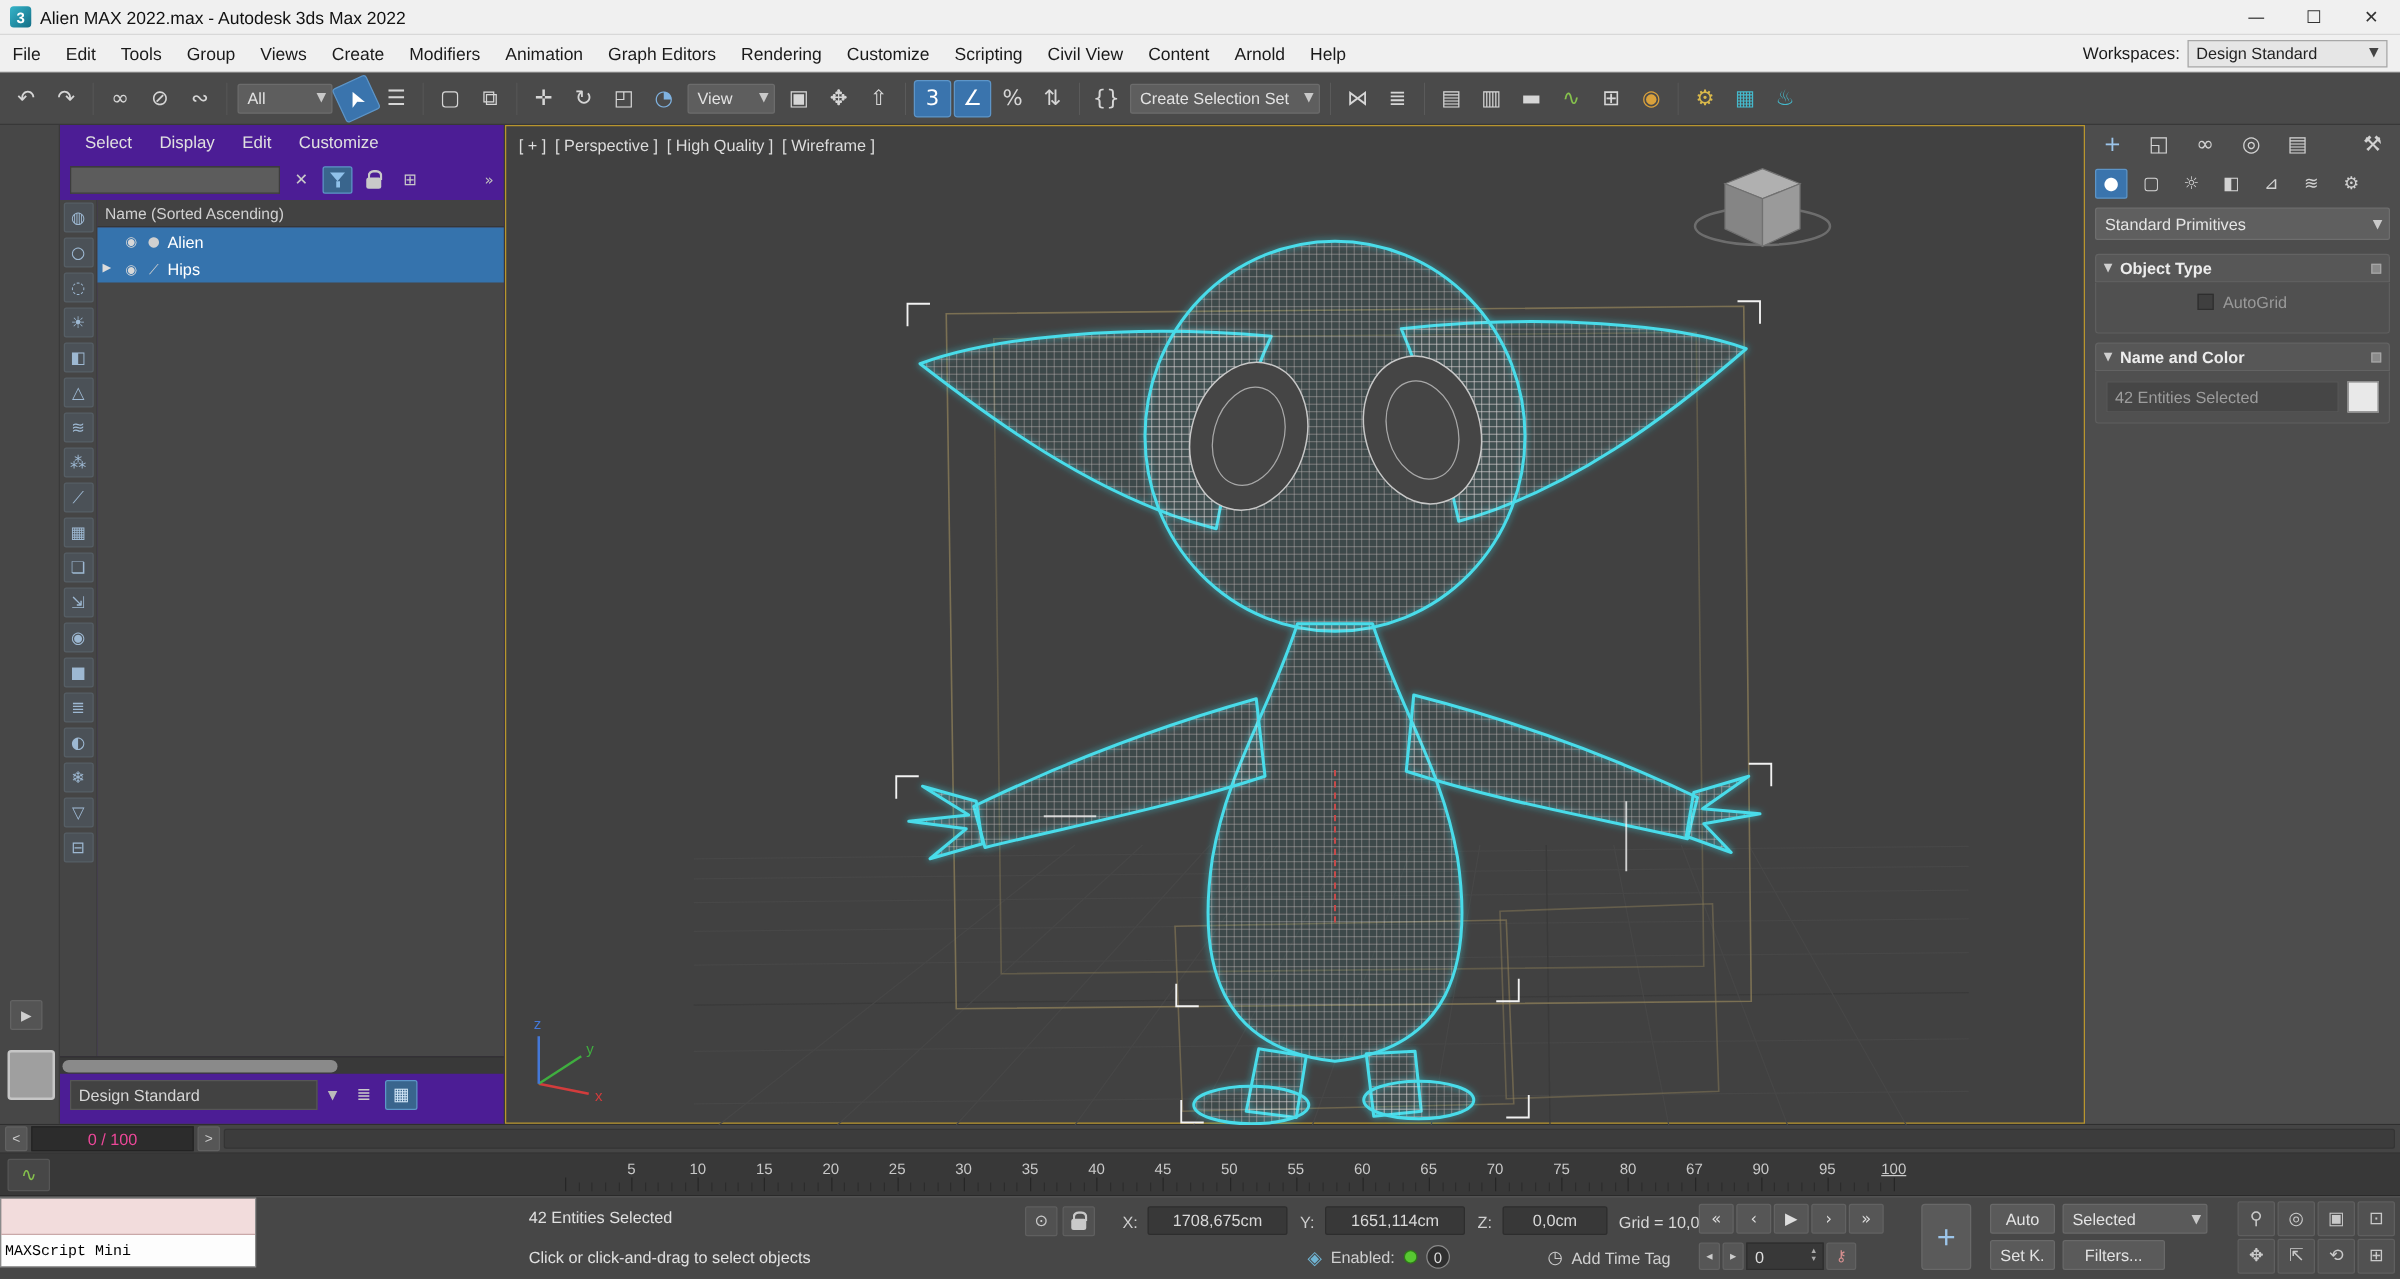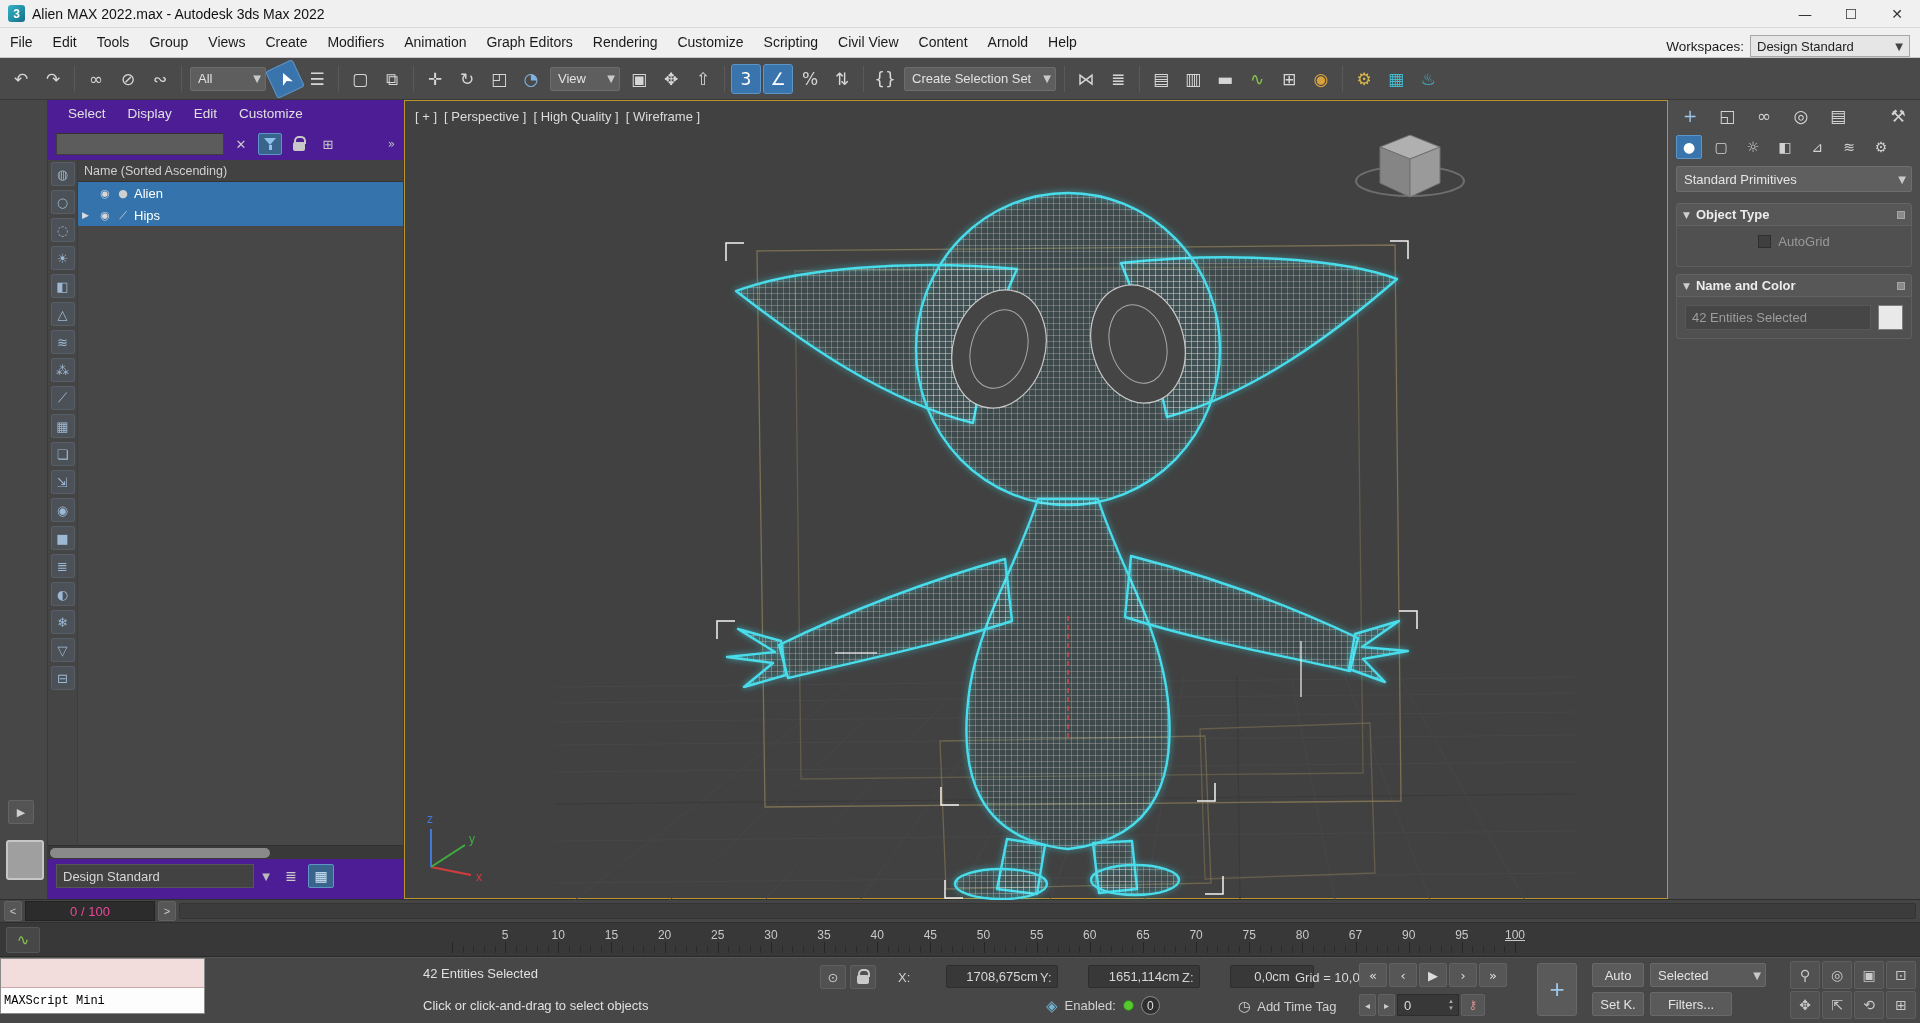--- a/index.html
+++ b/index.html
@@ -10,21 +10,21 @@
   
   #titlebar { height:28px; background:#f0f0f0; display:flex; align-items:center; border-bottom:1px solid #d8d8d8; }
   #app-logo { width:17px; height:17px; margin:0 7px 0 8px; border-radius:3px;
     background:linear-gradient(135deg,#35b4c9,#146e86); color:#fff; font-weight:bold; font-size:12px;
     display:flex; align-items:center; justify-content:center; }
   #win-title { color:#111; font-size:14px; }
   #win-controls { margin-left:auto; display:flex; height:100%; }
   .win-btn { width:46px; height:100%; display:flex; align-items:center; justify-content:center; color:#333; font-size:14px; }
 
   
-  #menubar { height:30px; background:#f0f0f0; display:flex; align-items:flex-end; border-bottom:1px solid #c9c9c9; }
+  #menubar { height:30px; background:#f0f0f0; display:flex; align-items:center; border-bottom:1px solid #c9c9c9; }
   .menu-item { padding:0 10px; color:#1a1a1a; font-size:14px; line-height:30px; cursor:default; }
   #workspaces { margin-left:auto; display:flex; align-items:center; gap:6px; padding-right:10px; }
   #workspaces .lbl { color:#1a1a1a; font-size:13.5px; }
   #workspace-field { width:160px; height:22px; background:#e6e6e6; border:1px solid #a7a7a7;
     display:flex; align-items:center; padding:0 6px; color:#222; font-size:13px; }
   #workspace-field .arr { margin-left:auto; font-size:10px; color:#444; }
 
   
   #toolbar { height:42px; background:#4a4a4a; border-bottom:1px solid #383838; display:flex; align-items:center; padding:0 6px; gap:2px; }
   .tb-icon { width:30px; height:30px; border-radius:3px; display:flex; align-items:center; justify-content:center;
@@ -141,21 +141,21 @@
   #maxscript { position:absolute; left:0; top:0; width:205px; height:56px; border:1px solid #8a8a8a; }
   #maxscript .pink { height:29px; background:#f2dcdc; border-bottom:1px solid #c9a8a8; }
   #maxscript .white { height:25px; background:#fdfdfd; display:flex; align-items:center; }
   #maxscript .white span { font-family:"Liberation Mono", monospace; font-size:12px; color:#000; padding-left:3px; }
   #status-line1 { position:absolute; left:423px; top:8px; color:#e0e0e0; font-size:13px; }
   #status-line2 { position:absolute; left:423px; top:40px; color:#e0e0e0; font-size:13px; }
   .sb-ico { position:absolute; width:26px; height:24px; display:flex; align-items:center; justify-content:center;
     background:#515151; border:1px solid #5f5f5f; border-radius:2px; color:#c9c9c9; font-size:13px; }
   .coord-lbl { position:absolute; top:12px; color:#cfcfcf; font-size:13px; }
   .coord-field { position:absolute; top:7px; height:23px; background:#383838; border:1px solid #2d2d2d; border-radius:2px;
-    color:#d8d8d8; font-size:13px; display:flex; align-items:center; justify-content:center;margin-left:28px; }
+    color:#d8d8d8; font-size:13px; display:flex; align-items:center; justify-content:center; }
   #grid-label { position:absolute; left:1295px; top:12px; color:#d8d8d8; font-size:13px; }
   #security-row { position:absolute; left:1046px; top:38px; display:flex; align-items:center; gap:7px; }
   #security-icon { color:#6fb3d2; font-size:15px; }
   #security-label { color:#d0d0d0; font-size:13px; }
   #security-dot { width:11px; height:11px; border-radius:50%; background:#58c832; border:1px solid #2e7a18; }
   #security-zero { width:19px; height:19px; border-radius:50%; background:#2f2f2f; border:1px solid #8a8a8a; color:#ddd;
     font-size:12px; display:flex; align-items:center; justify-content:center; }
   #timetag-row { position:absolute; left:1238px; top:40px; display:flex; align-items:center; gap:7px; color:#d0d0d0; font-size:13px; }
   #timetag-icon { color:#c9c9c9; font-size:14px; }
   #playback { position:absolute; left:1359px; top:5px; display:flex; gap:2px; }

